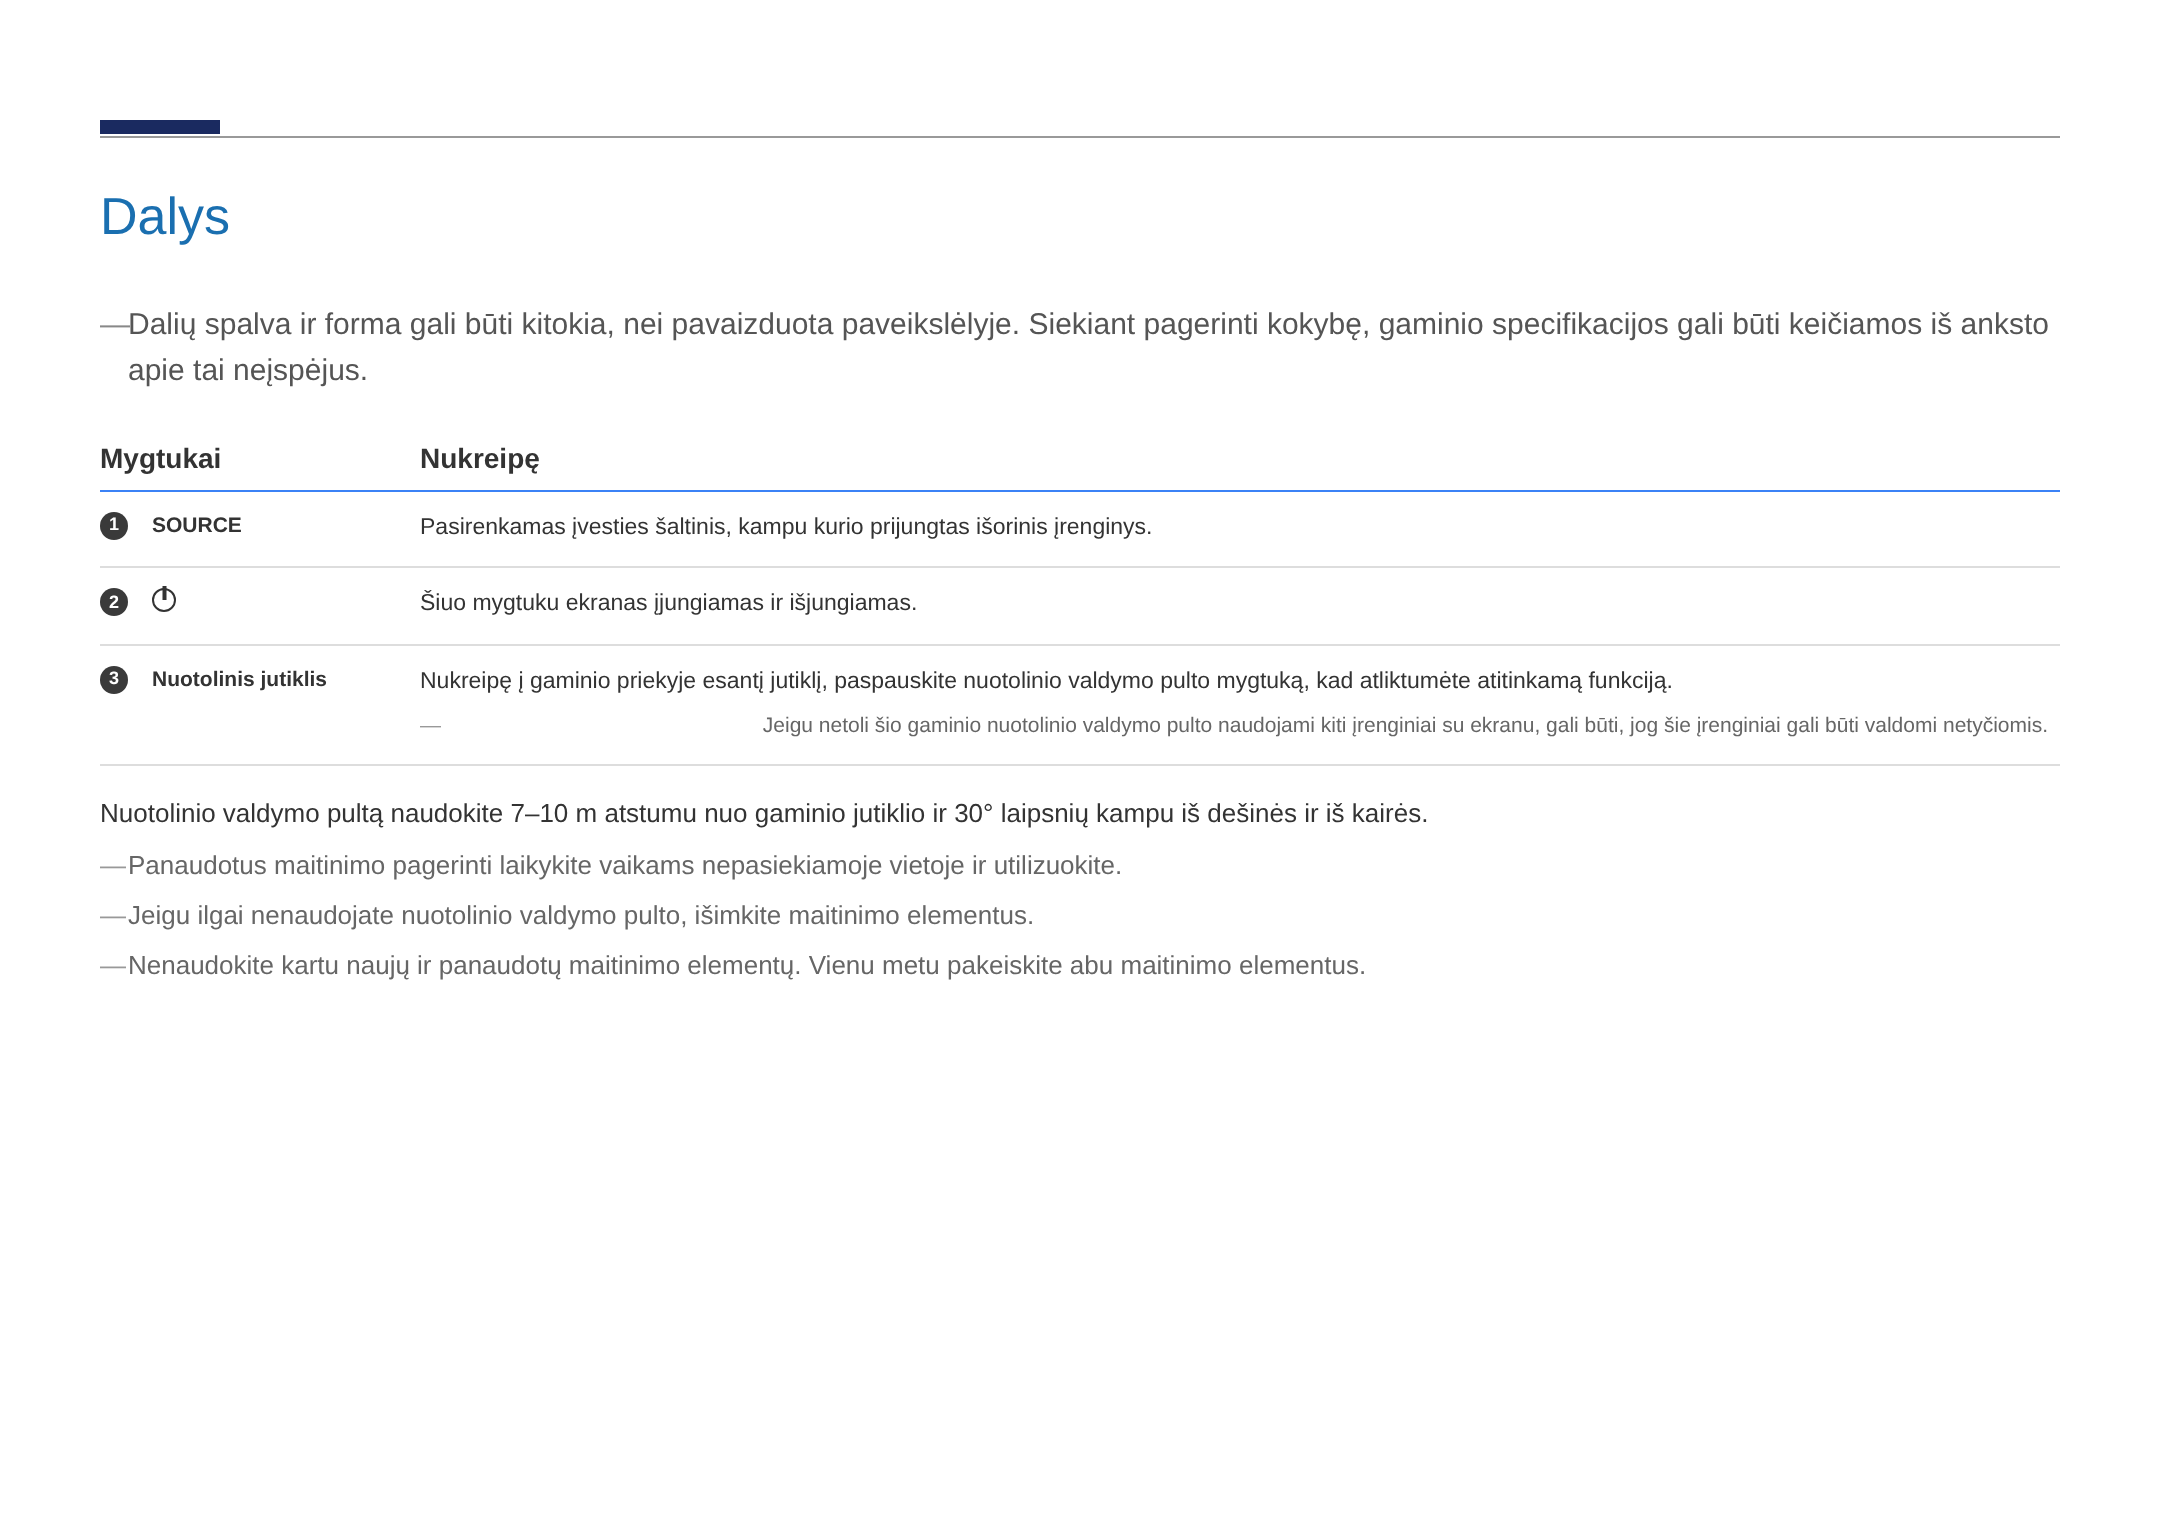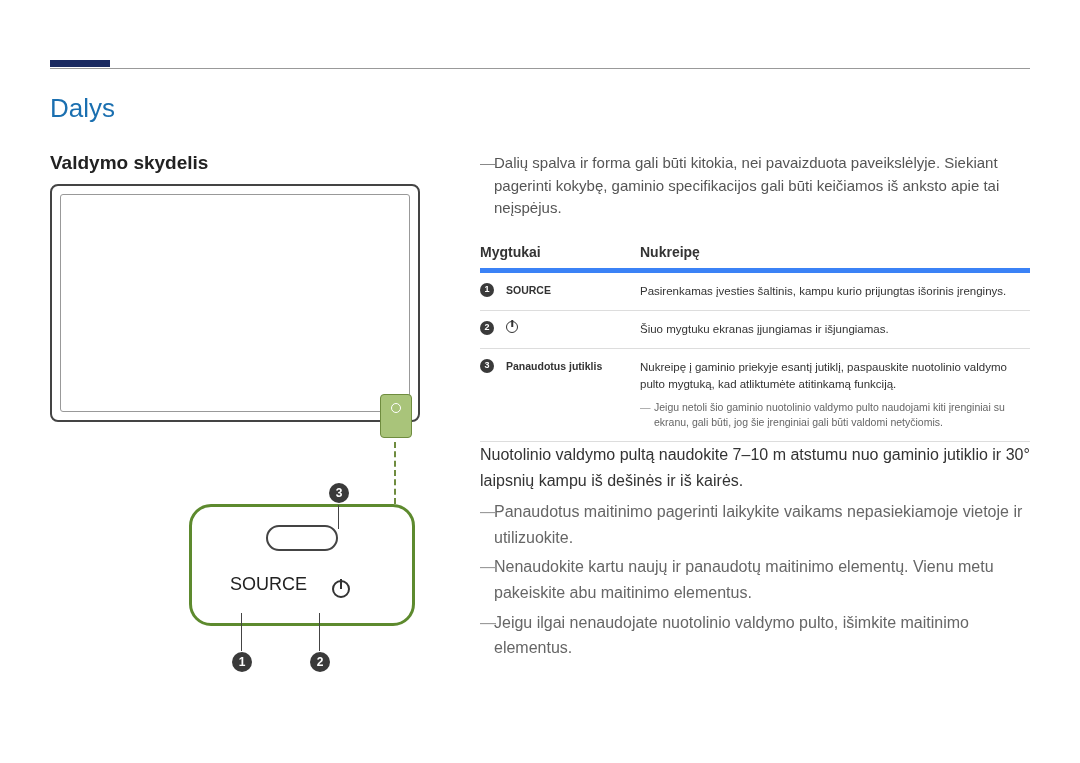--- a/index.html
+++ b/index.html
@@ -121,21 +121,21 @@
     margin-bottom: 18px;
   }
   .note-top::before {
     content: "―"; position: absolute; left: 0; top: 0; color: #888;
   }
   table.desc {
     width: 100%; border-collapse: collapse; font-size: 11.5px;
   }
   table.desc th {
     text-align: left; font-size: 14px; font-weight: bold;
-    padding: 6px 6px 8px 0; border-bottom: 5px solid #3b82f6;
+    padding: 6px 6px 8px 0; border-bottom: 1px solid #3b82f6;
   }
   table.desc td {
     padding: 10px 6px 10px 0; border-bottom: 1px solid #ddd;
     vertical-align: top; line-height: 1.5;
   }
   .row-badge {
     display: inline-flex; align-items: center; justify-content: center;
     width: 14px; height: 14px; border-radius: 50%;
     background: #3a3a3a; color: #fff; font-size: 9px; font-weight: bold;
     margin-right: 6px; vertical-align: middle; flex-shrink: 0;
@@ -147,69 +147,46 @@
     border: 1.5px solid #333; border-radius: 50%; position: relative;
     vertical-align: middle;
   }
   .power-small::after {
     content: ""; position: absolute; left: 50%; top: -2px;
     transform: translateX(-50%);
     width: 1.5px; height: 7px; background: #333;
   }
   .subnote {
     display: block; font-size: 10.5px; color: #666;
-    padding-left: 14px; position: relative; margin-top: 6px; font-weight: normal;
+    padding-left: 14px; position: relative; margin-top: 6px; font-weight: normal; text-align: right;
   }
   .subnote::before {
     content: "―"; position: absolute; left: 0; color: #999;
   }
   .footnotes {
-    font-size: 16px; color: #444; line-height: 1.6;
+    margin-top: 14px; font-size: 13px; color: #444; line-height: 1.6;
   }
   .footnotes .fn {
     padding-left: 14px; position: relative; margin-bottom: 4px; color: #666;
   }
   .footnotes .fn::before {
     content: "―"; position: absolute; left: 0; color: #999;
   }
   .footnotes .lead-text { margin-bottom: 6px; color: #333; }
   .col-btn { width: 160px; }
 </style>
 </head>
 <body>
 
 <div class="top-accent"></div>
 <div class="top-rule"></div>
 
 <h1 class="main-title">Dalys</h1>
 
 <div class="columns">
-  <div class="left-col">
-    <h2 class="sub-title">Valdymo skydelis</h2>
-    <div class="diagram">
-      <div class="screen-outer">
-        <div class="screen-inner"></div>
-      </div>
-      <div class="stub">
-        <div class="stub-dot"></div>
-      </div>
-      <div class="dash"></div>
-      <div class="ctrl-box">
-        <div class="oval-btn"></div>
-        <div class="source-label">SOURCE</div>
-        <div class="power-icon"></div>
-      </div>
-      <div class="lead lead3"></div>
-      <div class="lead lead1"></div>
-      <div class="lead lead2"></div>
-      <div class="callout c3">3</div>
-      <div class="callout c1">1</div>
-      <div class="callout c2">2</div>
-    </div>
-  </div>
 
   <div class="right-col">
     <p class="note-top">Dalių spalva ir forma gali būti kitokia, nei pavaizduota paveikslėlyje. Siekiant pagerinti kokybę, gaminio specifikacijos gali būti keičiamos iš anksto apie tai neįspėjus.</p>
 
     <table class="desc">
       <thead>
         <tr>
           <th class="col-btn">Mygtukai</th>
           <th>Nukreipę</th>
         </tr>
@@ -230,31 +207,31 @@
               <span class="row-badge">2</span>
               <span class="power-small"></span>
             </span>
           </td>
           <td>Šiuo mygtuku ekranas įjungiamas ir išjungiamas.</td>
         </tr>
         <tr>
           <td>
             <span class="btn-cell">
               <span class="row-badge">3</span>
-              <span class="lbl">Panaudotus jutiklis</span>
+              <span class="lbl">Nuotolinis jutiklis</span>
             </span>
           </td>
           <td>
             <span>Nukreipę į gaminio priekyje esantį jutiklį, paspauskite nuotolinio valdymo pulto mygtuką, kad atliktumėte atitinkamą funkciją.</span>
             <span class="subnote">Jeigu netoli šio gaminio nuotolinio valdymo pulto naudojami kiti įrenginiai su ekranu, gali būti, jog šie įrenginiai gali būti valdomi netyčiomis.</span>
           </td>
         </tr>
       </tbody>
     </table>
 
     <div class="footnotes">
       <p class="lead-text">Nuotolinio valdymo pultą naudokite 7–10 m atstumu nuo gaminio jutiklio ir 30° laipsnių kampu iš dešinės ir iš kairės.</p>
       <p class="fn">Panaudotus maitinimo pagerinti laikykite vaikams nepasiekiamoje vietoje ir utilizuokite.</p>
+      <p class="fn">Jeigu ilgai nenaudojate nuotolinio valdymo pulto, išimkite maitinimo elementus.</p>
       <p class="fn">Nenaudokite kartu naujų ir panaudotų maitinimo elementų. Vienu metu pakeiskite abu maitinimo elementus.</p>
-      <p class="fn">Jeigu ilgai nenaudojate nuotolinio valdymo pulto, išimkite maitinimo elementus.</p>
     </div>
   </div>
 </div>
 
 </body></html>

